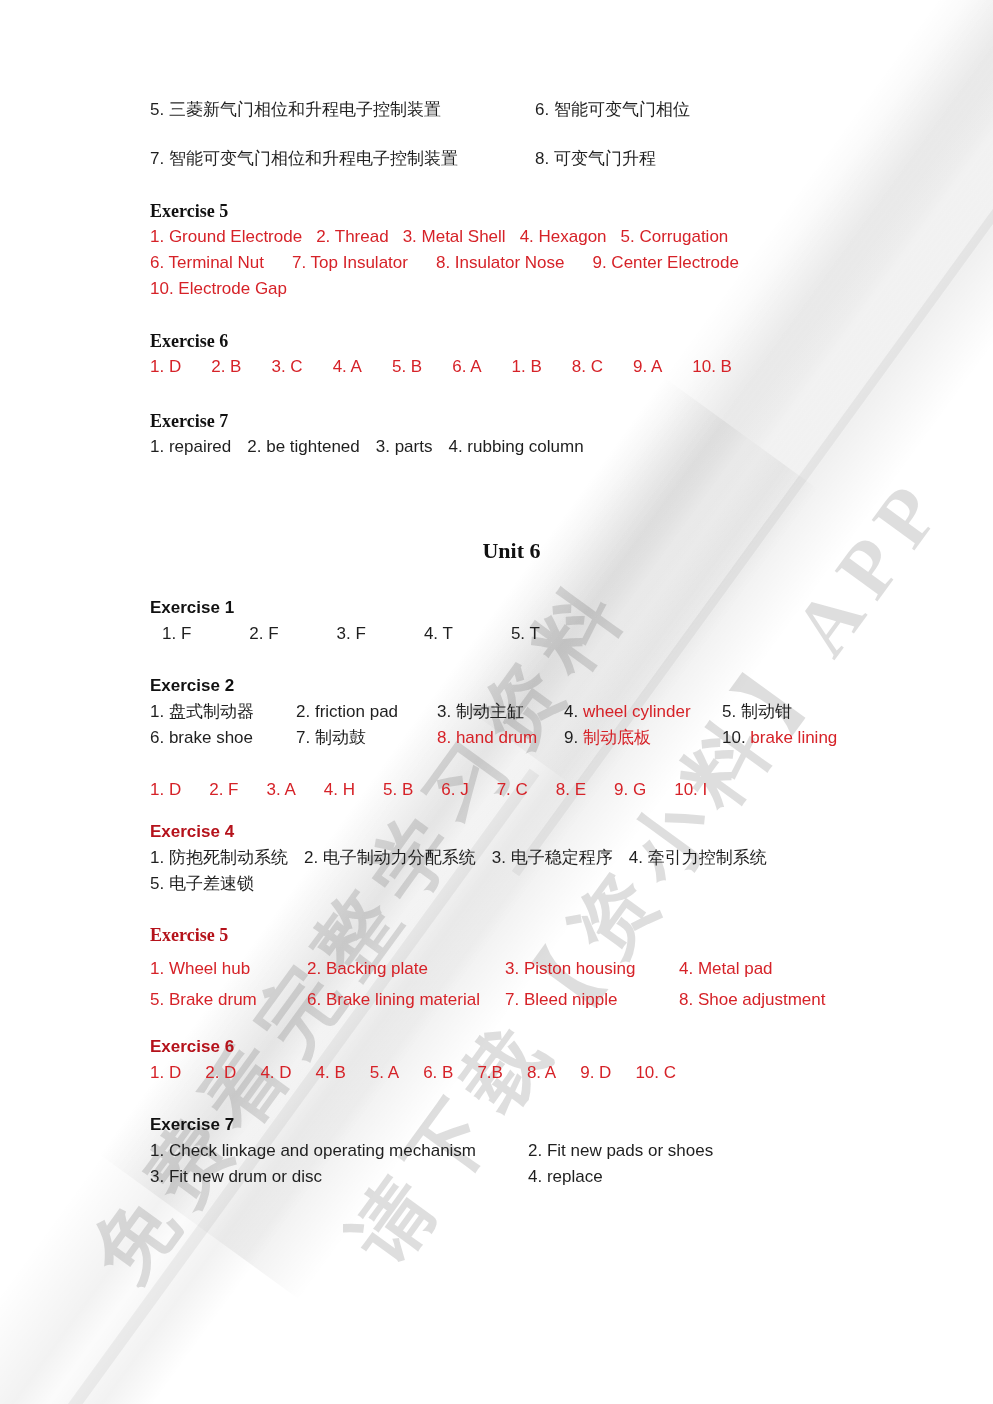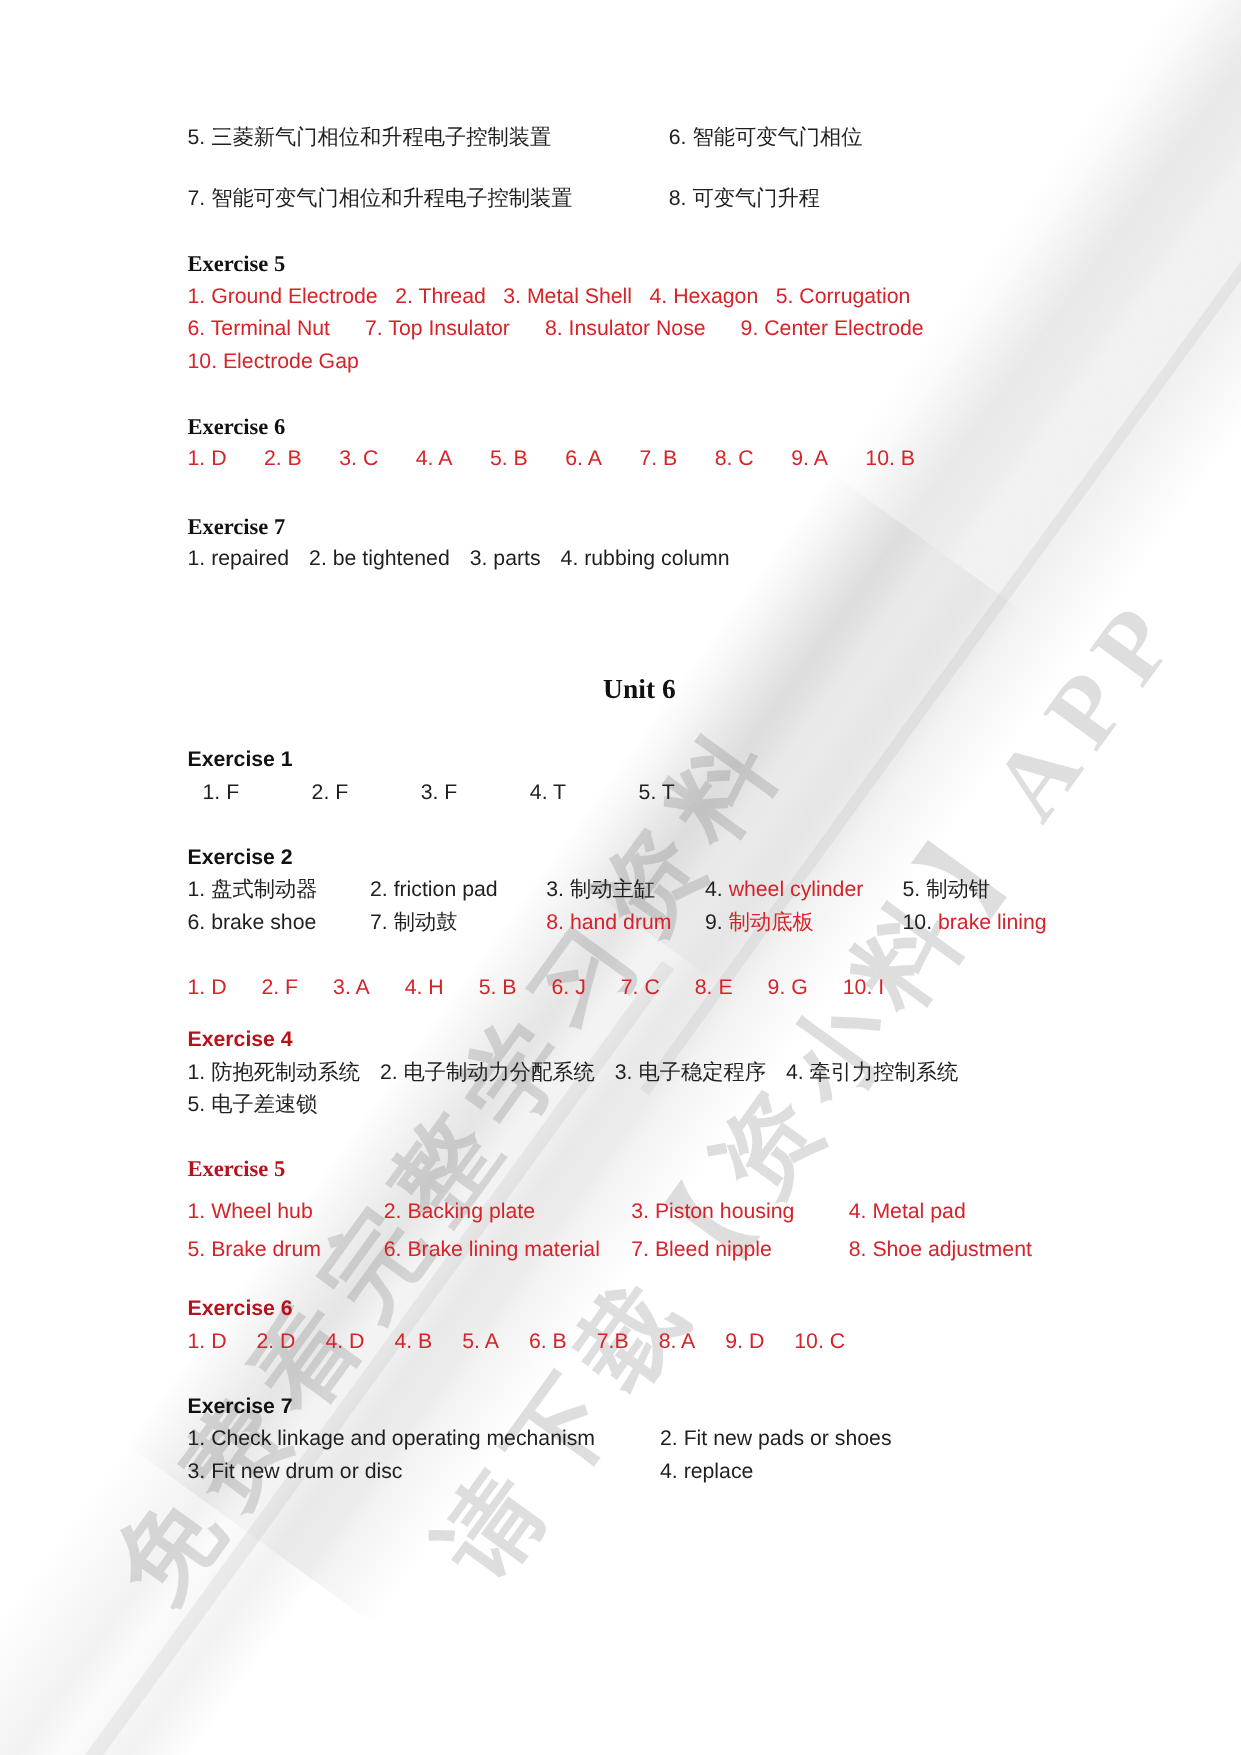--- a/index.html
+++ b/index.html
@@ -125,21 +125,21 @@
 
     <div class="sec m-ex6a">
       <h3 class="serif">Exercise 6</h3>
       <div class="row g30 line c-r">
           <span><span>1. D</span></span>
           <span><span>2. B</span></span>
           <span><span>3. C</span></span>
           <span><span>4. A</span></span>
           <span><span>5. B</span></span>
           <span><span>6. A</span></span>
-          <span><span>7. B</span></span>
+          <span><span>1. B</span></span>
           <span><span>8. C</span></span>
           <span><span>9. A</span></span>
           <span><span>10. B</span></span>
         </div>
     </div>
 
     <div class="sec m-ex7a">
       <h3 class="serif">Exercise 7</h3>
       <div class="row g16 line c-k">
           <span><span>1. repaired</span></span>

